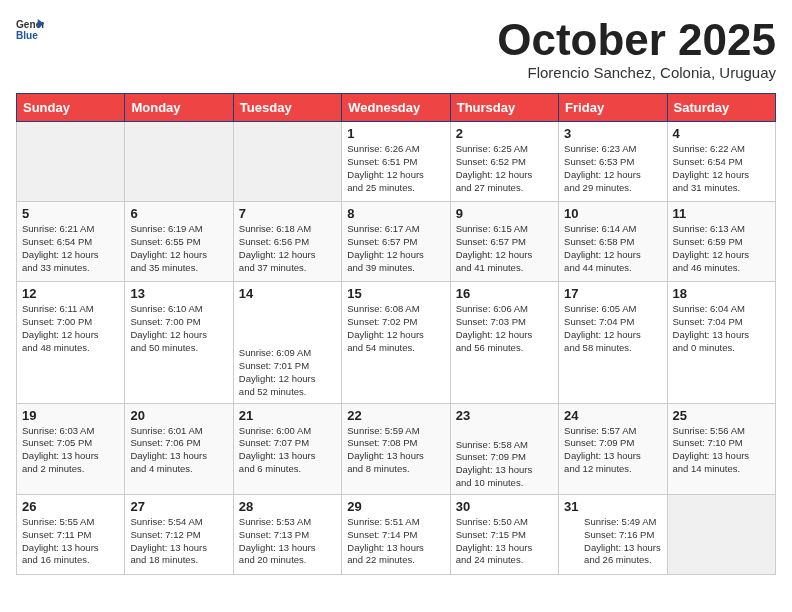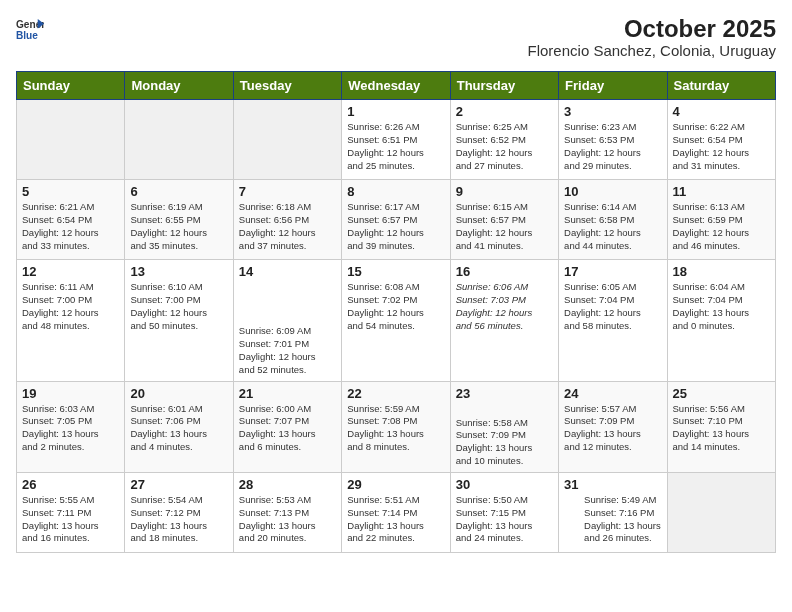--- a/index.html
+++ b/index.html
@@ -22,38 +22,38 @@
       gap: 4px;
     }
     .logo-icon {
       width: 28px;
       height: 28px;
     }
     .title-block {
       text-align: right;
     }
     .month-title {
-      font-size: 24px;
+      font-size: 44px;
       font-weight: bold;
       color: #222;
       line-height: 1.1;
     }
     .subtitle {
       font-size: 15px;
       color: #333;
       font-weight: normal;
       padding-left: 16px;
     }
     .calendar {
       width: 100%;
       border-collapse: collapse;
       border: 1px solid #ccc;
     }
     .calendar th {
-      background-color: #4d7c0f;
+      background-color: #ef4444;
       color: #fff;
       text-align: left;
       padding: 6px 6px;
       font-size: 13px;
       border: 1px solid #1a4080;
     }
     .calendar td {
       vertical-align: top;
       border: 1px solid #ccc;
       padding: 4px 5px;
@@ -218,21 +218,21 @@
         </td>
         <td>
           <div class="day-number">15</div>
           <div class="day-info" style="white-space: pre-line;">Sunrise: 6:08 AM
 Sunset: 7:02 PM
 Daylight: 12 hours
 and 54 minutes.</div>
         </td>
         <td>
           <div class="day-number">16</div>
-          <div class="day-info" style="white-space: pre-line; font-style: italic;">Sunrise: 6:06 AM
+          <div class="day-info" style="white-space: pre-line;">Sunrise: 6:06 AM
 Sunset: 7:03 PM
 Daylight: 12 hours
 and 56 minutes.</div>
         </td>
         <td>
           <div class="day-number">17</div>
           <div class="day-info" style="white-space: pre-line;">Sunrise: 6:05 AM
 Sunset: 7:04 PM
 Daylight: 12 hours
 and 58 minutes.</div>

